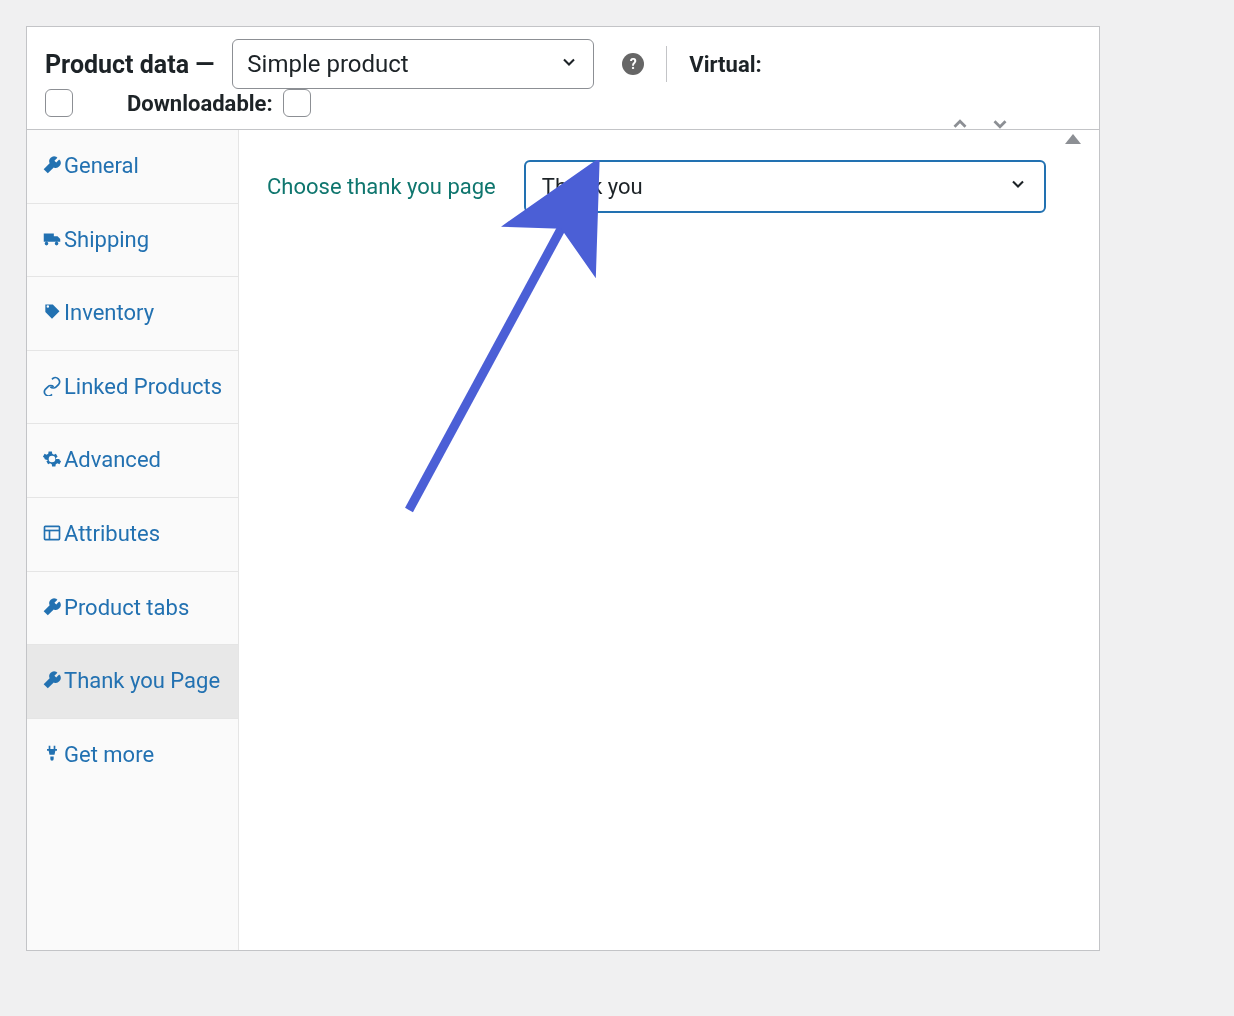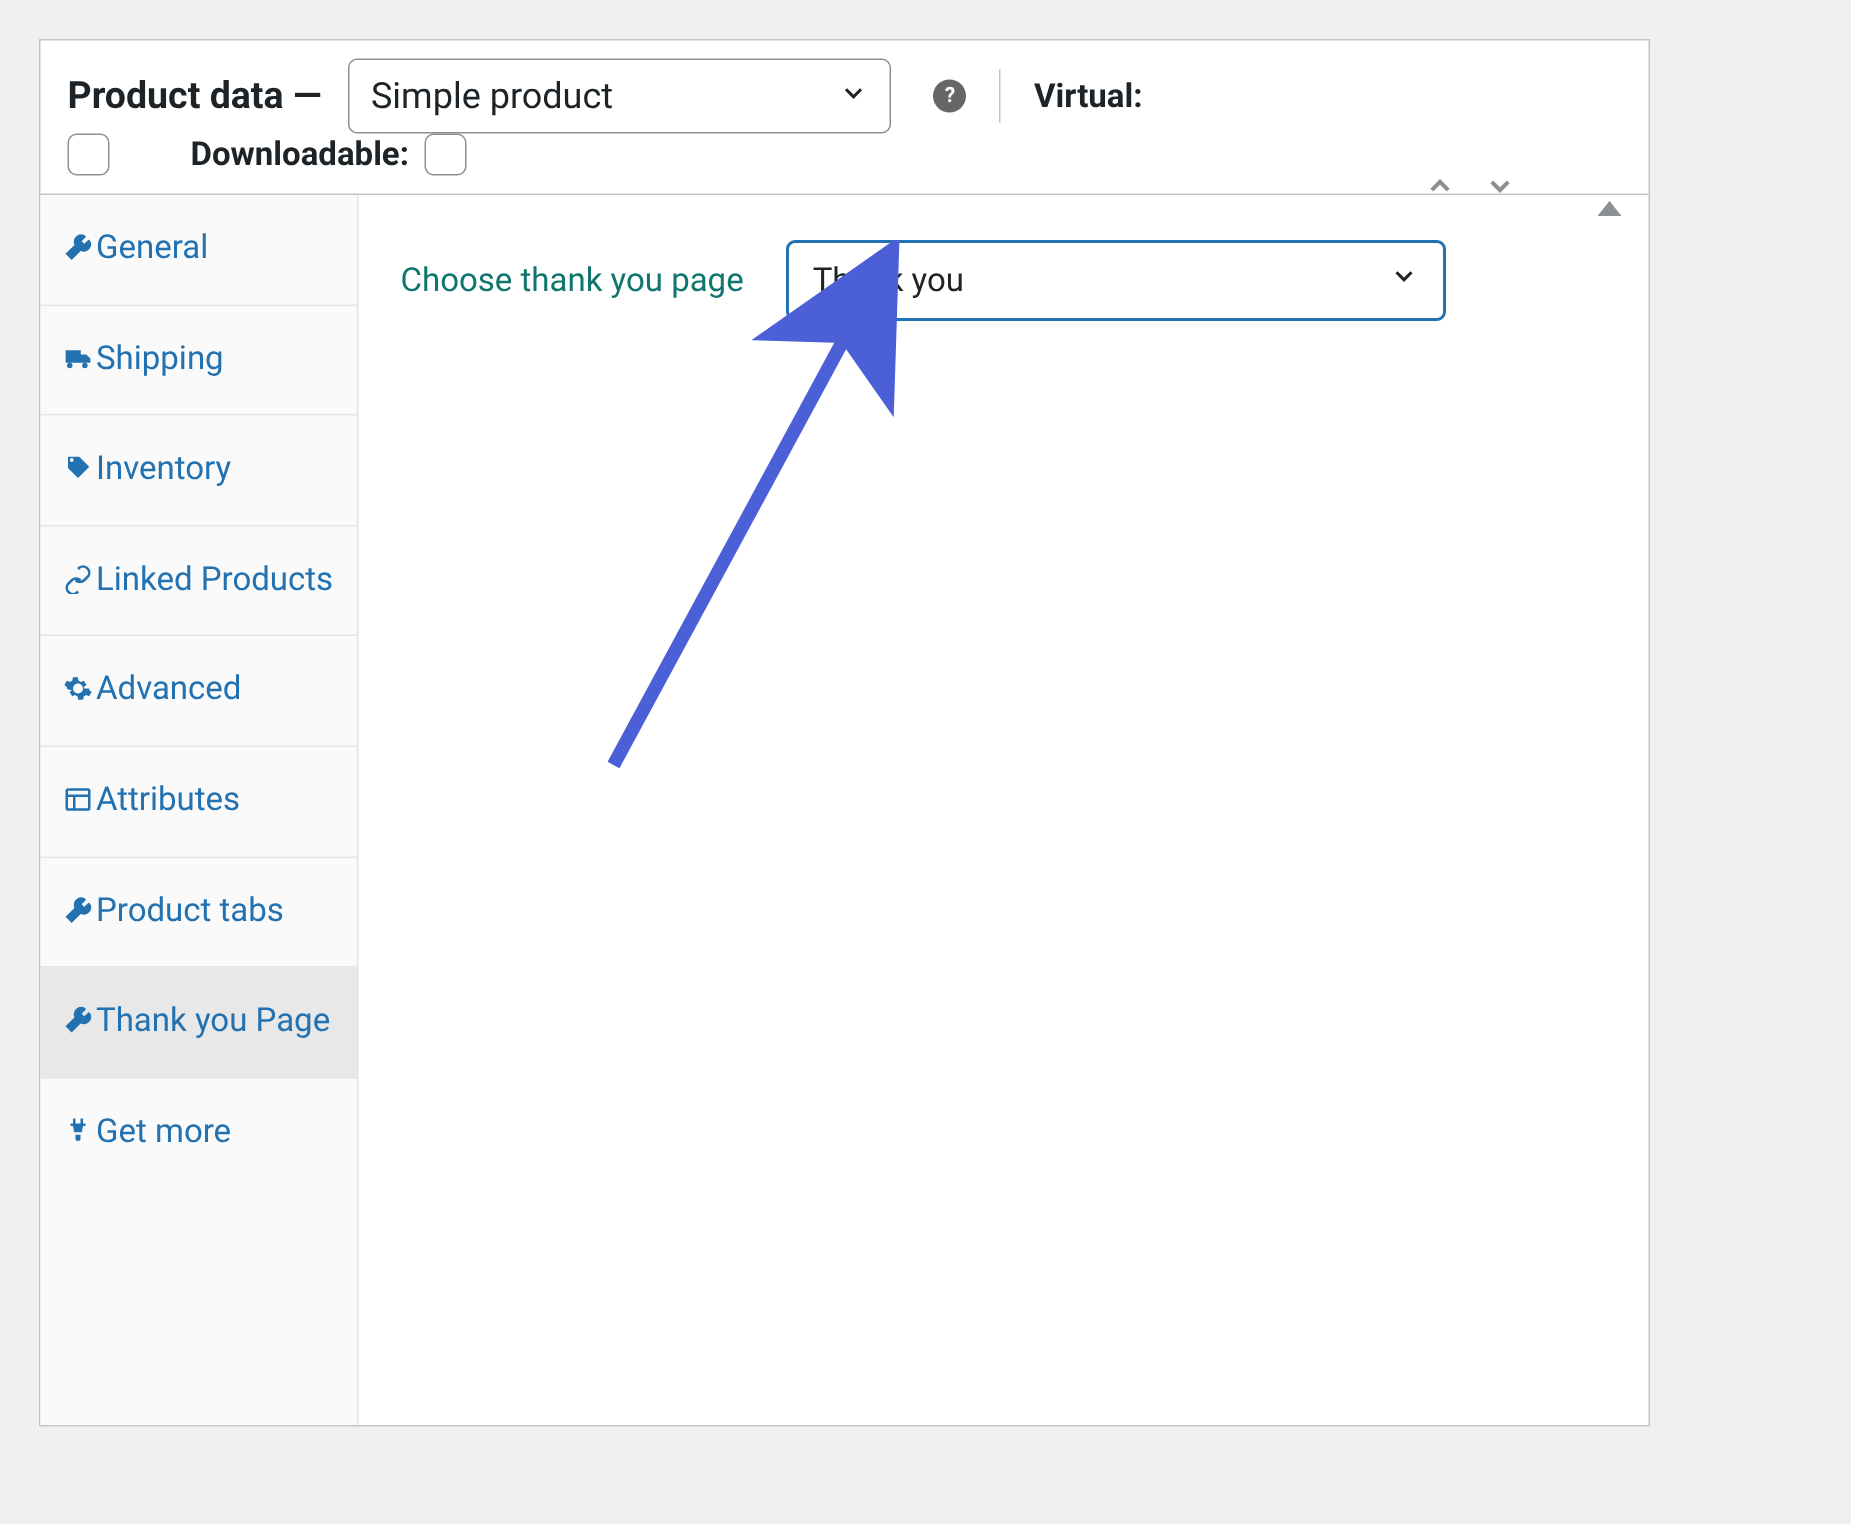--- a/index.html
+++ b/index.html
@@ -147,21 +147,21 @@
       color: #0f766e;
     }
     .select-box {
       display: flex;
       align-items: center;
       justify-content: space-between;
       border: 2px solid #2271b1;
       border-radius: 6px;
       padding: 12px 16px;
       font-size: 22px;
-      width: 440px;
+      width: 522px;
       cursor: pointer;
       color: #1d2327;
       background: #fff;
     }
     .arrow-annotation {
       position: absolute;
       left: 160px;
       top: 30px;
       pointer-events: none;
     }

